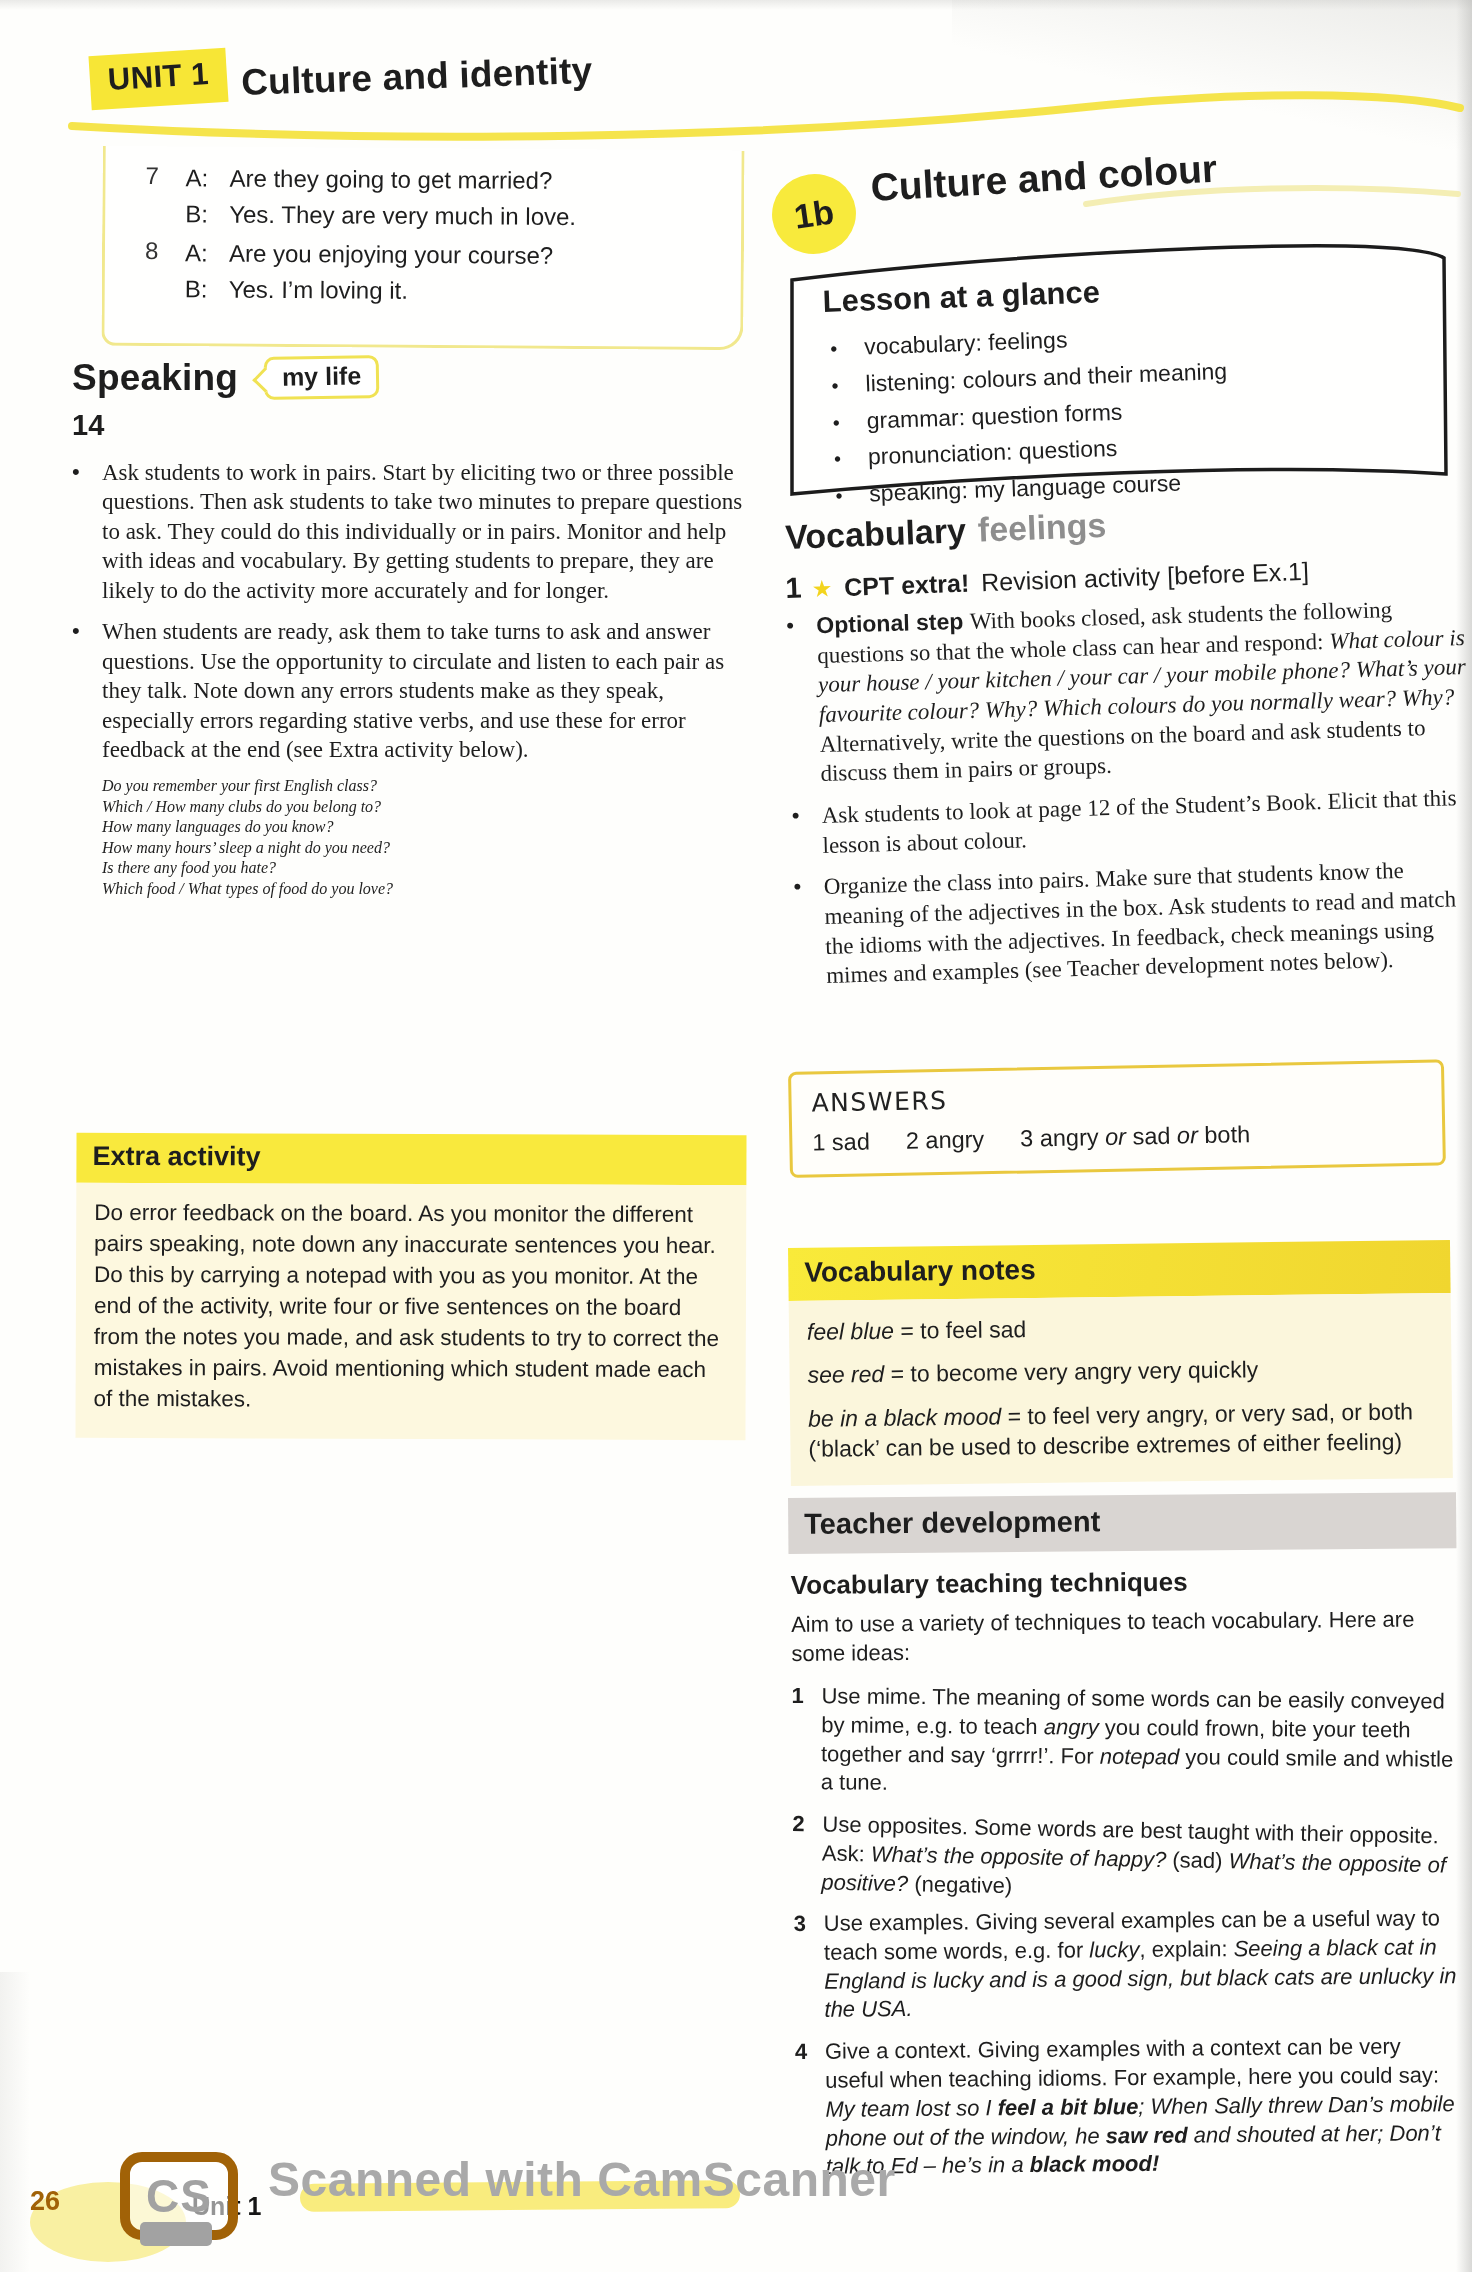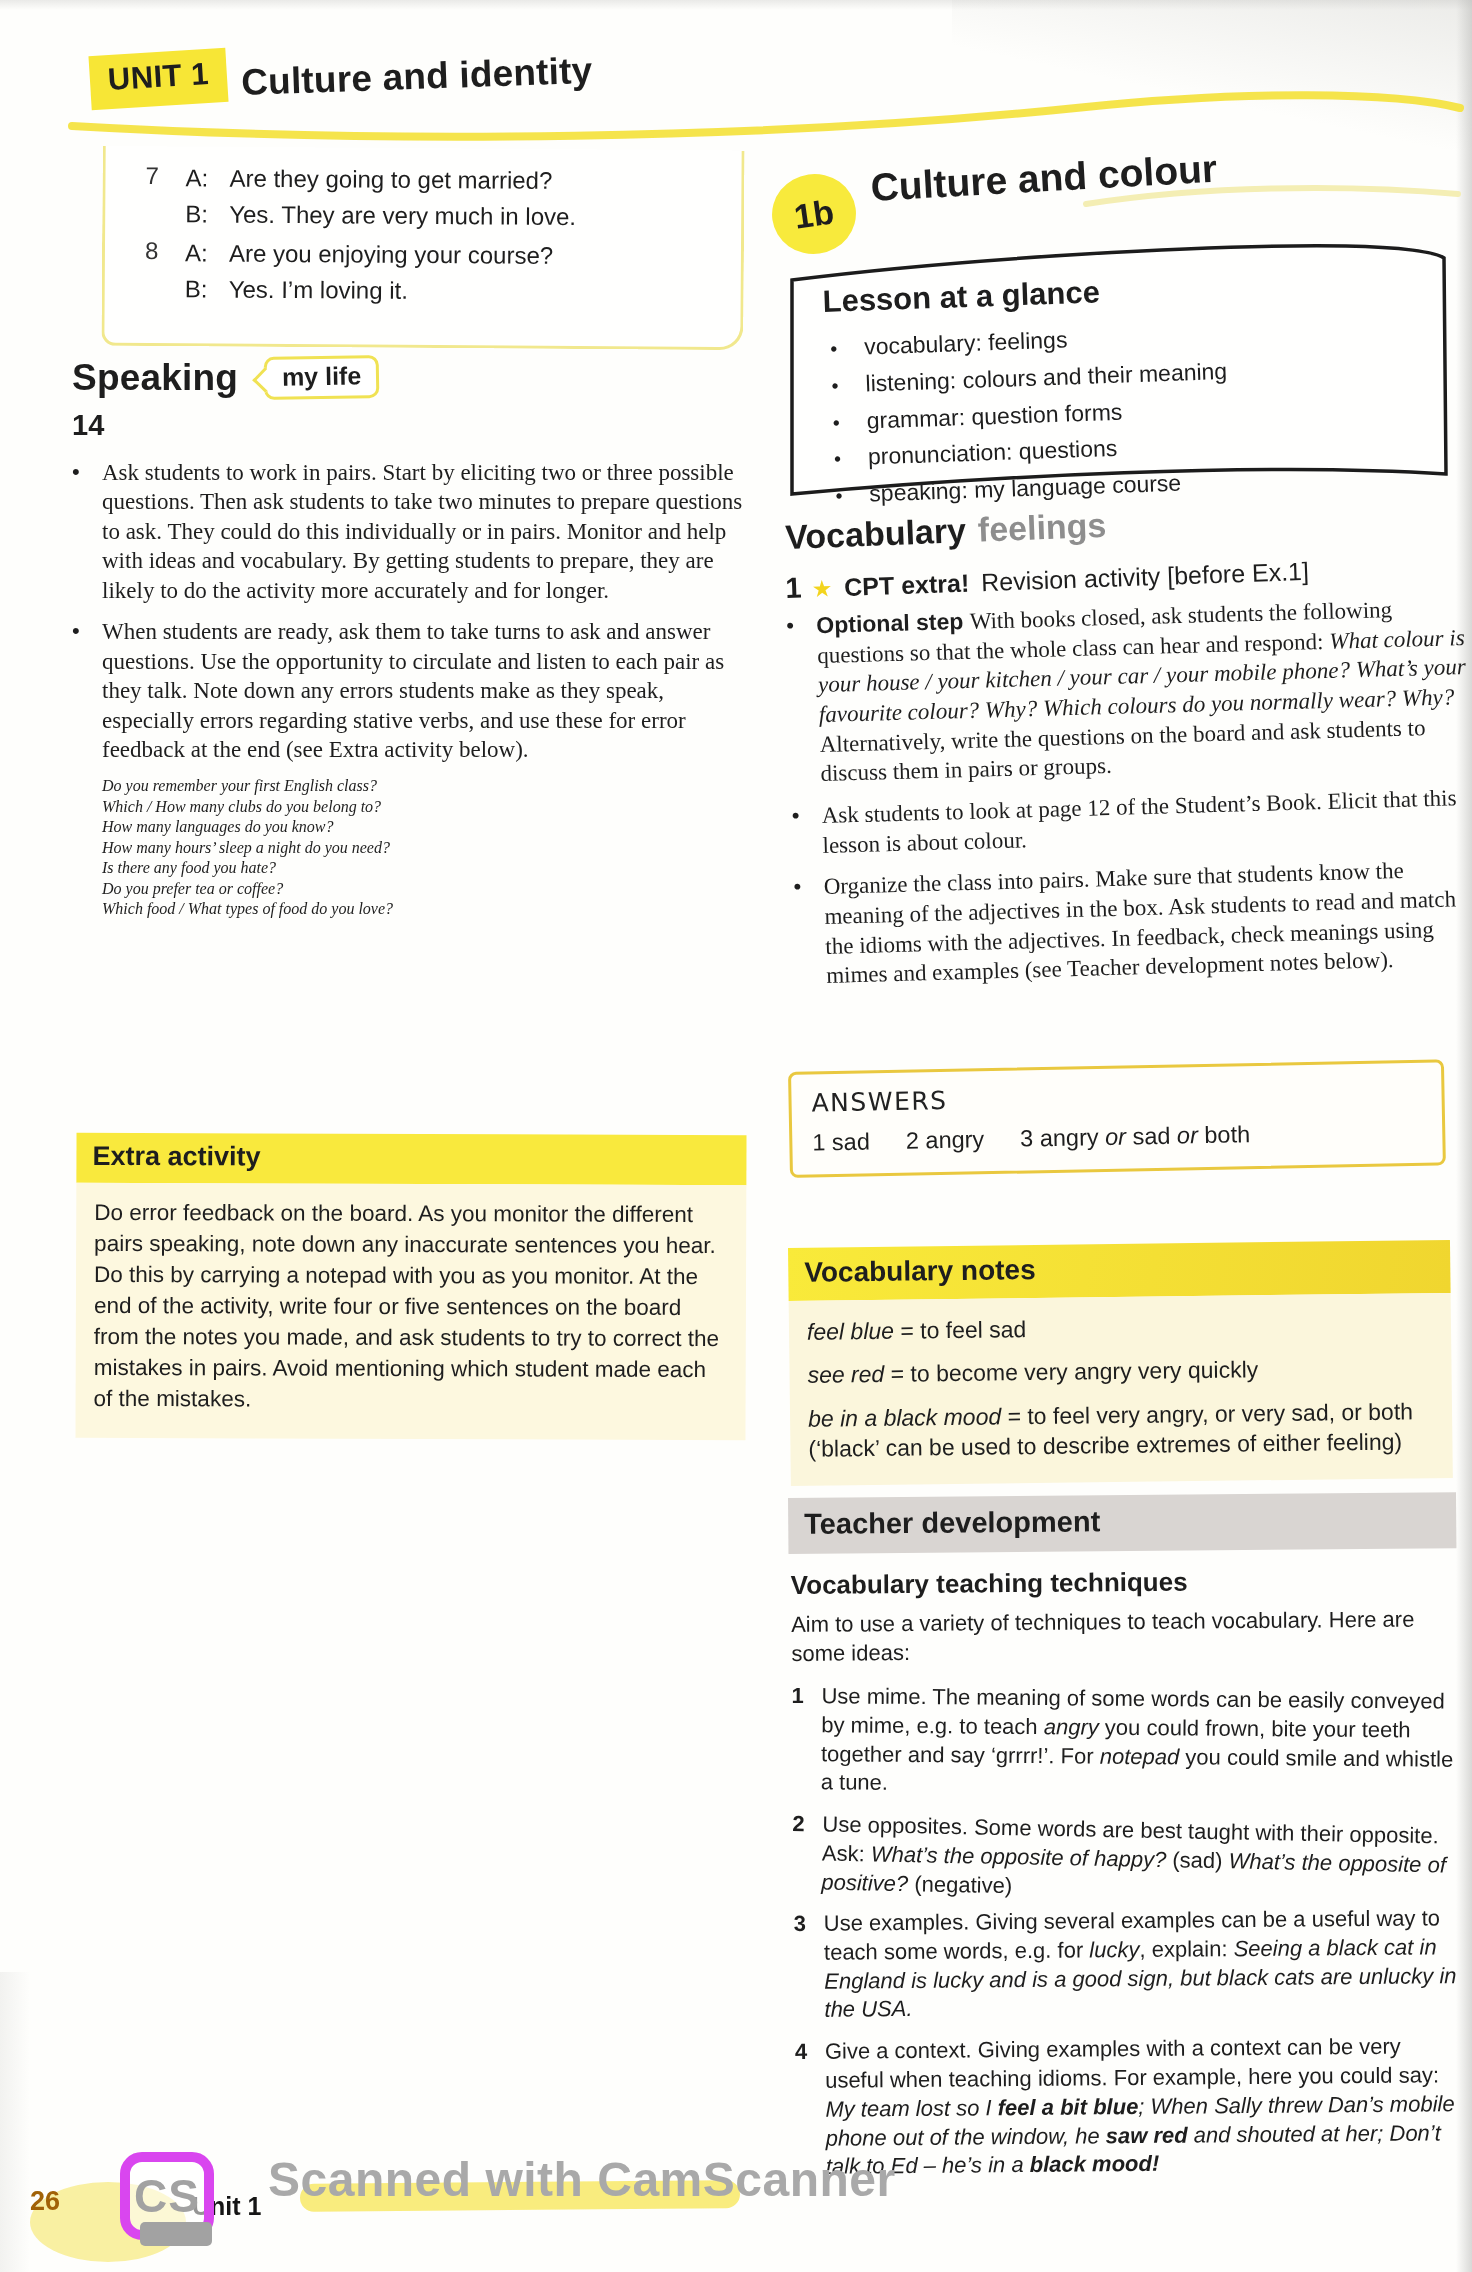--- a/index.html
+++ b/index.html
@@ -96,21 +96,21 @@
   .td-item p{margin:0;font-size:22px;line-height:1.31;}
   .td-item:nth-child(1){transform:rotate(.3deg);}
   .td-item:nth-child(2){transform:rotate(.6deg);}
   .td-item:nth-child(3){transform:rotate(1deg);transform-origin:left top;}
   .td-item:nth-child(4){transform:rotate(1.6deg);transform-origin:left top;}
   
   .pg-ellipse{left:30px;top:2182px;width:156px;height:80px;border-radius:50%;background:#f9f0a2;}
   .wm-streak{left:300px;top:2182px;width:440px;height:28px;border-radius:14px;background:#f7e75e;opacity:.8;transform:rotate(-.5deg);}
   .pg-num{left:30px;top:2186px;font-size:27px;font-weight:bold;color:#a16207;}
   .pg-unit{left:192px;top:2192px;font-size:25px;font-weight:bold;color:#151515;}
-  .cs-logo{left:120px;top:2152px;width:94px;height:88px;border:10px solid #d946ef;border-radius:22px;
+  .cs-logo{left:120px;top:2152px;width:118px;height:88px;border:10px solid #a16207;border-radius:22px;
     background:rgba(255,255,255,.55);box-sizing:border-box;z-index:3;
     display:flex;align-items:center;justify-content:center;}
   .cs-logo span{font-size:46px;font-weight:bold;color:#a2a2a2;letter-spacing:1px;}
   .cs-logo::after{content:"";position:absolute;left:10px;bottom:-16px;width:72px;height:24px;background:#a2a2a2;border-radius:5px;}
   .wm-text{left:268px;top:2152px;font-size:48px;font-weight:bold;color:#a9a9a9;letter-spacing:.5px;z-index:2;}
 </style>
 </head>
 <body>
 
 <div class="abs scan-top"></div>
@@ -170,21 +170,20 @@
       <span class="bmark">•</span>
       <p class="serif">When students are ready, ask them to take turns to ask and answer questions. Use the opportunity to circulate and listen to each pair as they talk. Note down any errors students make as they speak, especially errors regarding stative verbs, and use these for error feedback at the end (see Extra activity below).</p>
     </div>
   </div>
   <div class="questions">
     <p class="q-item serif">Do you remember your first English class?</p>
     <p class="q-item serif">Which / How many clubs do you belong to?</p>
     <p class="q-item serif">How many languages do you know?</p>
     <p class="q-item serif">How many hours’ sleep a night do you need?</p>
     <p class="q-item serif">Is there any food you hate?</p>
-    <p class="q-item serif">Do you prefer tea or coffee?</p>
     <p class="q-item serif">Which food / What types of food do you love?</p>
   </div>
 </div>
 
 <div class="abs extra">
   <div class="extra-head">Extra activity</div>
   <div class="extra-body">
       <p>Do error feedback on the board. As you monitor the different pairs speaking, note down any inaccurate sentences you hear. Do this by carrying a notepad with you as you monitor. At the end of the activity, write four or five sentences on the board from the notes you made, and ask students to try to correct the mistakes in pairs. Avoid mentioning which student made each of the mistakes.</p>
     </div>
 </div>

